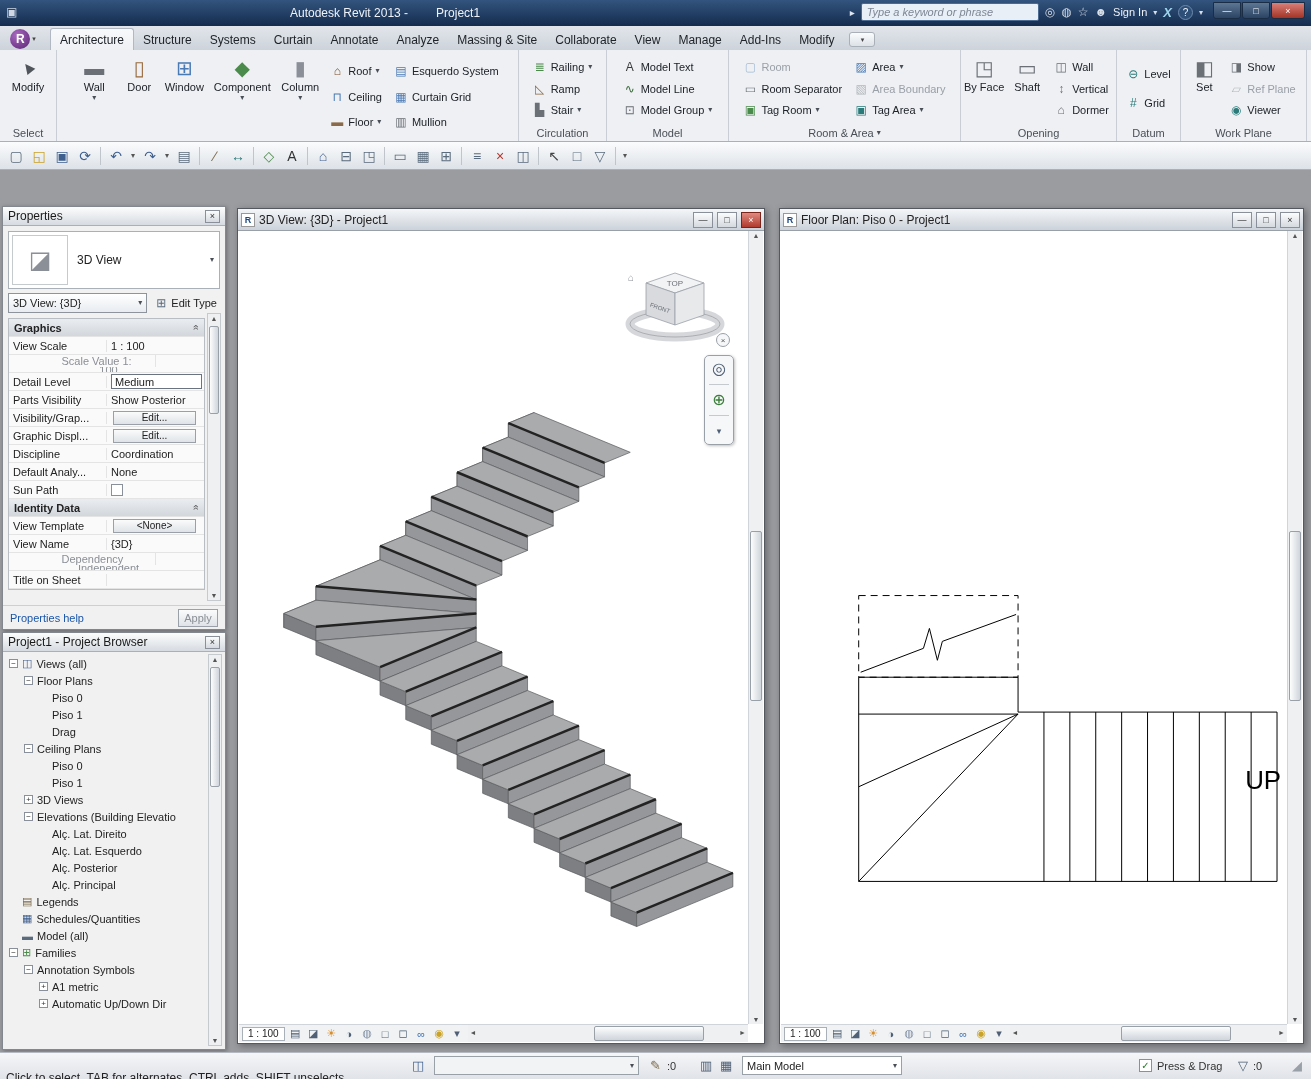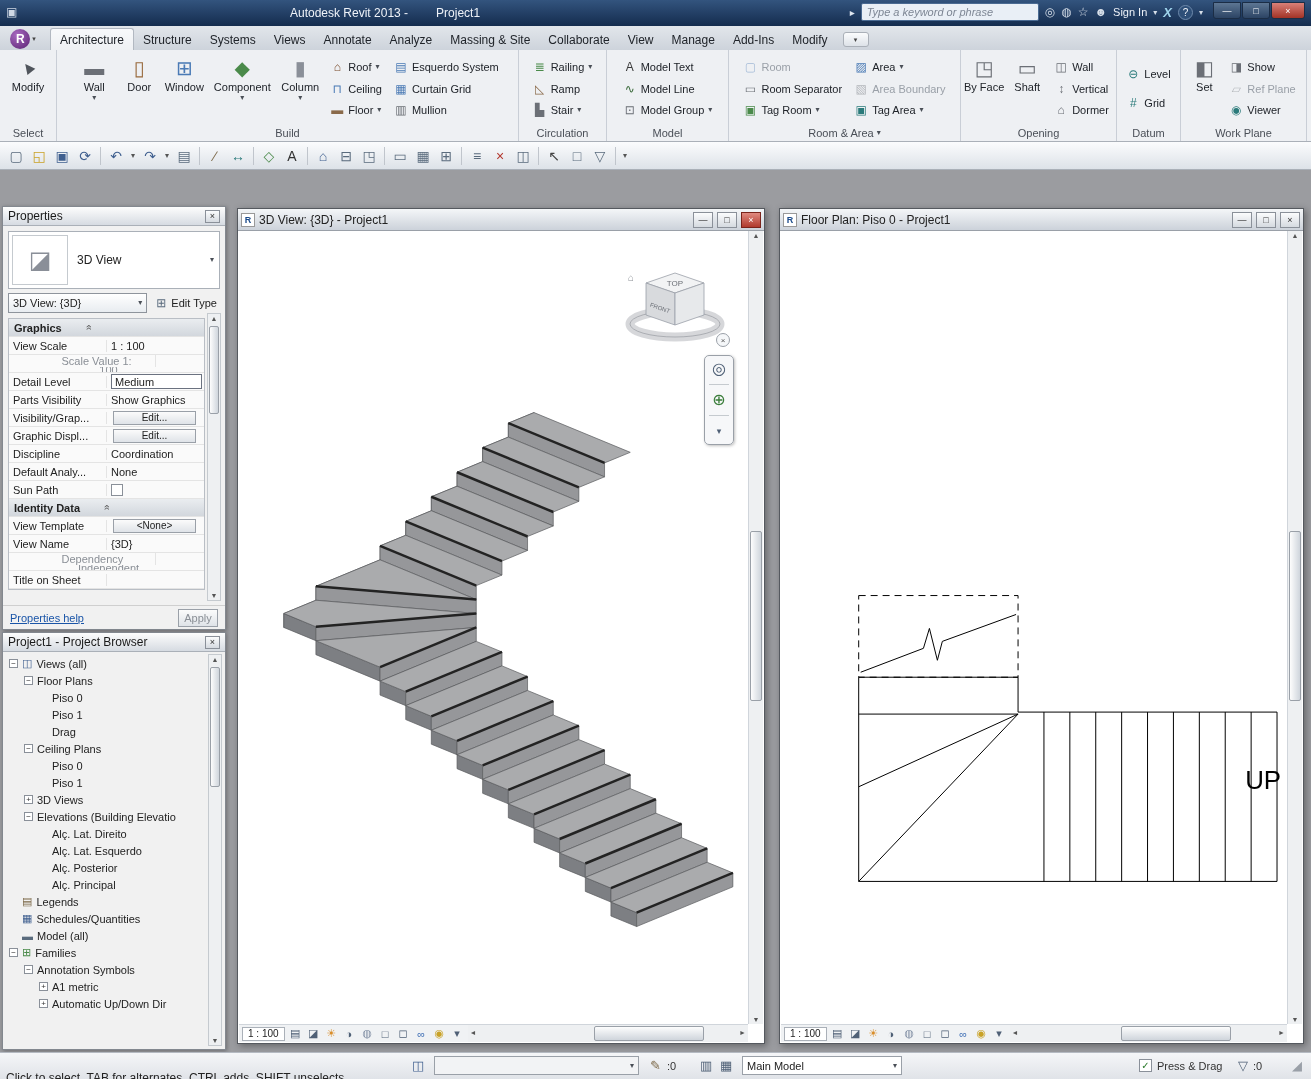--- a/index.html
+++ b/index.html
@@ -60,29 +60,29 @@
 .type-sel{margin:5px 5px 4px;height:58px;background:#fff;border:1px solid #aab0b8;display:flex;align-items:center;}
 .type-img{width:56px;height:50px;margin:3px;border:1px solid #c5cacf;font-size:24px;color:#8a8f98;display:flex;align-items:center;justify-content:center;}
 .type-lbl{font-size:12px;margin-left:6px;}
 .sel-row{display:flex;margin:0 5px 5px;gap:4px;align-items:center;}
 .combo{flex:1;height:20px;border:1px solid #8e949c;background:linear-gradient(#fff,#e8ecf0);display:flex;align-items:center;justify-content:space-between;padding:0 4px;font-size:11px;}
 .edittype{display:flex;align-items:center;gap:3px;font-size:11px;padding:0 3px;white-space:nowrap;}
 .grid{margin:0 20px 0 5px;border:1px solid #b9bec5;background:#fafafa;overflow:hidden;height:272px;}
 .prow{display:flex;height:18px;border-bottom:1px solid #e4e4e4;align-items:center;font-size:11px;}
 .plabel{width:98px;padding-left:4px;border-right:1px solid #e4e4e4;white-space:nowrap;overflow:hidden;flex:none;}
 .pval{flex:1;padding-left:4px;display:flex;align-items:center;white-space:nowrap;overflow:hidden;}
-.phead{background:linear-gradient(#eaedf0,#d2d7dd);font-weight:bold;justify-content:flex-start;padding:0 5px;gap:24px;}
+.phead{background:linear-gradient(#eaedf0,#d2d7dd);font-weight:bold;justify-content:space-between;padding:0 5px;gap:24px;}
 .chev{font-weight:normal;color:#555;transform:rotate(-90deg);font-size:10px;}
 .editbtn{flex:1;height:14px;margin:0 8px 0 2px;border:1px solid #9aa0a8;background:linear-gradient(#fbfbfb,#dfe3e8);font-size:10px;display:flex;align-items:center;justify-content:center;}
 .valcombo{flex:1;height:15px;margin-right:2px;border:1px solid #6b7widt;}
 .valcombo{border:1px solid #6b7280;background:#fff;padding:0 3px;display:flex;align-items:center;}
 .cbx{width:12px;height:12px;border:1px solid #8a9099;background:#fff;}
 .gray{color:#8a8f96;flex-direction:column;}
 .pal-foot{position:absolute;left:0;right:0;bottom:0;height:24px;border-top:1px solid #cfcfcf;background:#f1f1f1;display:flex;align-items:center;justify-content:space-between;padding:0 7px;}
-.phelp{color:#1a55a8;text-decoration:underline;font-size:11px;}
+.phelp{color:#1a55a8;font-size:11px;}
 .applybtn{width:40px;height:18px;border:1px solid #9aa0a8;background:linear-gradient(#fbfbfb,#dfe3e8);color:#8a8f96;font-size:11px;display:flex;align-items:center;justify-content:center;}
 .pscroll,.bscroll{position:absolute;width:14px;background:#eef0f2;border:1px solid #c5cacf;}
 .pscroll{right:4px;top:106px;bottom:28px;}
 .bscroll{right:3px;top:21px;bottom:3px;}
 .sarr{position:absolute;left:0;right:0;text-align:center;font-size:7px;color:#555;top:1px;}
 .sarr.bottom{top:auto;bottom:1px;}
 .vthumb{position:absolute;left:1px;right:1px;background:linear-gradient(90deg,#fdfdfd,#cfd5dc);border:1px solid #9aa0a8;border-radius:2px;}
 .tree{position:absolute;top:20px;left:2px;right:18px;bottom:2px;overflow:hidden;padding-top:2px;}
 .trow{height:17px;display:flex;align-items:center;gap:4px;font-size:11px;white-space:nowrap;}
 .texp{width:9px;height:9px;border:1px solid #8a9099;background:#fff;font-size:8px;line-height:7px;text-align:center;color:#333;flex:none;}
@@ -152,21 +152,21 @@
 
   <div class="tabrow">
     <div class="appbtn">
       <span class="R">R</span>
       <span class="aar">▾</span>
     </div>
     <div id="tabs">
         <div class="rtab active">Architecture</div>
         <div class="rtab">Structure</div>
         <div class="rtab">Systems</div>
-        <div class="rtab">Views</div>
+        <div class="rtab">Curtain</div>
         <div class="rtab">Annotate</div>
         <div class="rtab">Analyze</div>
         <div class="rtab">Massing &amp; Site</div>
         <div class="rtab">Collaborate</div>
         <div class="rtab">View</div>
         <div class="rtab">Manage</div>
         <div class="rtab">Add-Ins</div>
         <div class="rtab">Modify</div>
       </div>
     <div class="ribcycle">▾</div>
@@ -232,23 +232,20 @@
             </div>
             <div class="smallbtn">
               <span class="sico" style="color: rgb(74, 122, 181);">▦</span>
               <span class="slbl">Curtain Grid</span>
             </div>
             <div class="smallbtn">
               <span class="sico" style="color: rgb(107, 111, 118);">▥</span>
               <span class="slbl">Mullion</span>
             </div>
           </div>
-        </div>
-        <div class="plabelrow">
-          <span>Build</span>
         </div>
       </div>
       <div class="rpanel" style="width: 88px;">
         <div class="rbody">
           <div class="smallcol">
             <div class="smallbtn">
               <span class="sico" style="color: rgb(74, 138, 74);">≣</span>
               <span class="slbl">Railing</span>
               <span class="sarrow">▾</span>
             </div>
@@ -474,21 +471,21 @@
             <div class="pval">100</div>
           </div>
           <div class="prow">
             <div class="plabel">Detail Level</div>
             <div class="pval">
               <div class="valcombo">Medium</div>
             </div>
           </div>
           <div class="prow">
             <div class="plabel">Parts Visibility</div>
-            <div class="pval">Show Graphics</div>
+            <div class="pval">Show Posterior</div>
           </div>
           <div class="prow">
             <div class="plabel">Visibility/Grap...</div>
             <div class="pval">
               <div class="editbtn">Edit...</div>
             </div>
           </div>
           <div class="prow">
             <div class="plabel">Graphic Displ...</div>
             <div class="pval">

